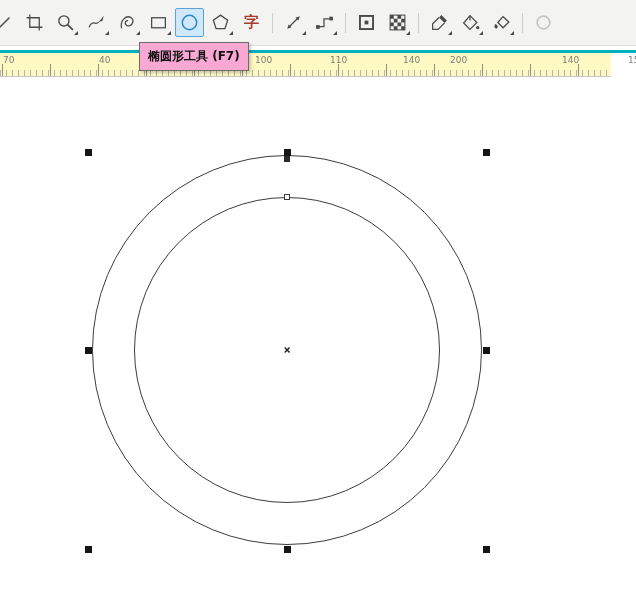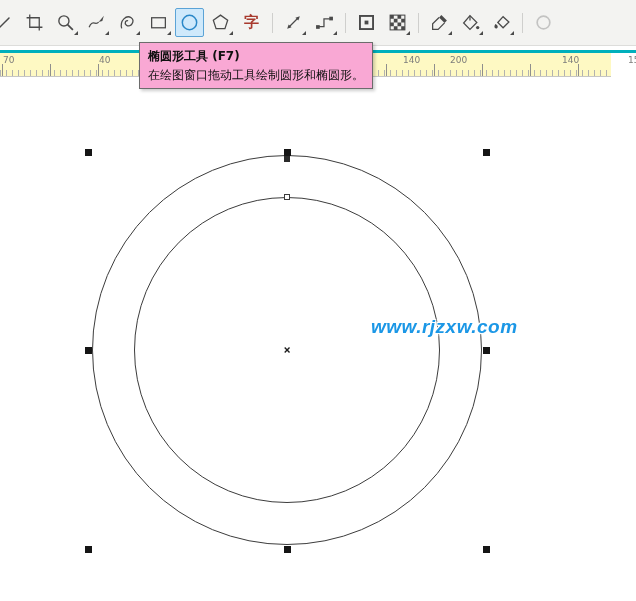--- a/index.html
+++ b/index.html
@@ -208,21 +208,20 @@
   <span class="rnum" style="left:255px">100</span>
   <span class="rnum" style="left:330px">110</span>
   <span class="rnum" style="left:403px">140</span>
   <span class="rnum" style="left:450px">200</span>
   <span class="rnum" style="left:562px">140</span>
   <span class="rnum" style="left:628px">150</span>
 </div>
 
 <div class="tooltip">
   <div class="tt-title">椭圆形工具 (F7)</div>
-  <div class="tt-desc">在绘图窗口拖动工具绘制圆形和椭圆形。</div>
 </div>
 
 <div class="canvas">
 
   <div class="circle outer"></div>
   <div class="circle inner"></div>
 
   <div class="node-start"></div>
   <div class="node-inner"></div>
 
@@ -230,15 +229,14 @@
   <div class="handle h-n"></div>
   <div class="handle h-ne"></div>
   <div class="handle h-w"></div>
   <div class="handle h-e"></div>
   <div class="handle h-sw"></div>
   <div class="handle h-s"></div>
   <div class="handle h-se"></div>
 
   <div class="center-x">×</div>
 
-  <div class="watermark">www.rjzxw.com</div>
 
 </div>
 
 </body></html>

